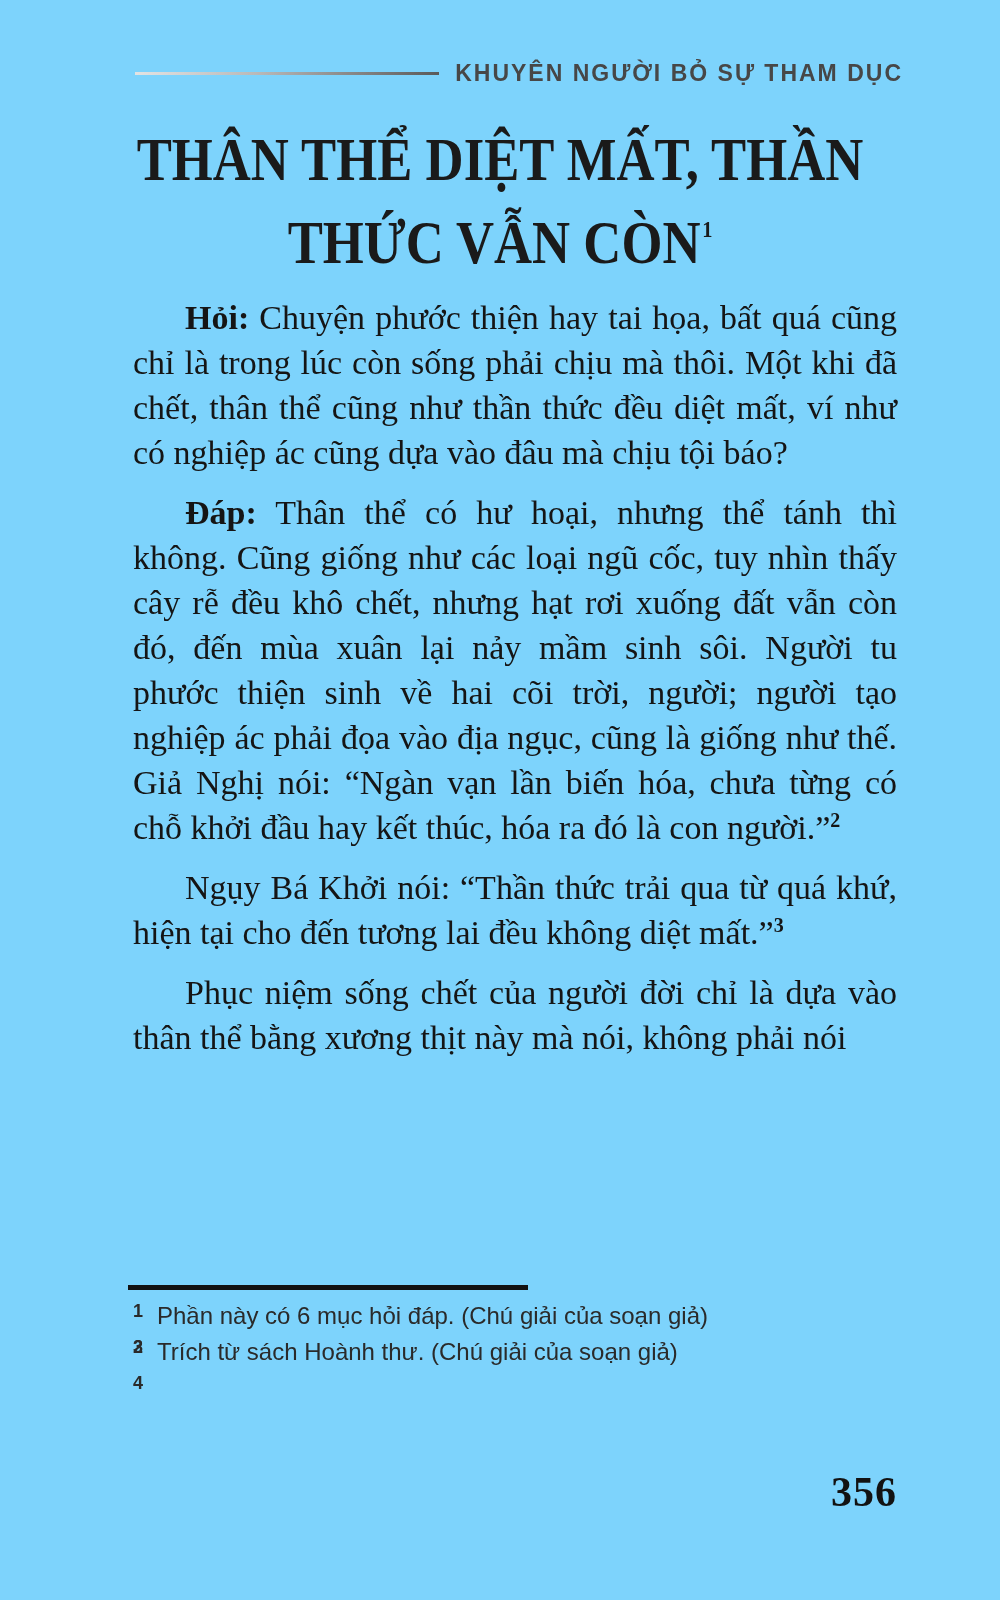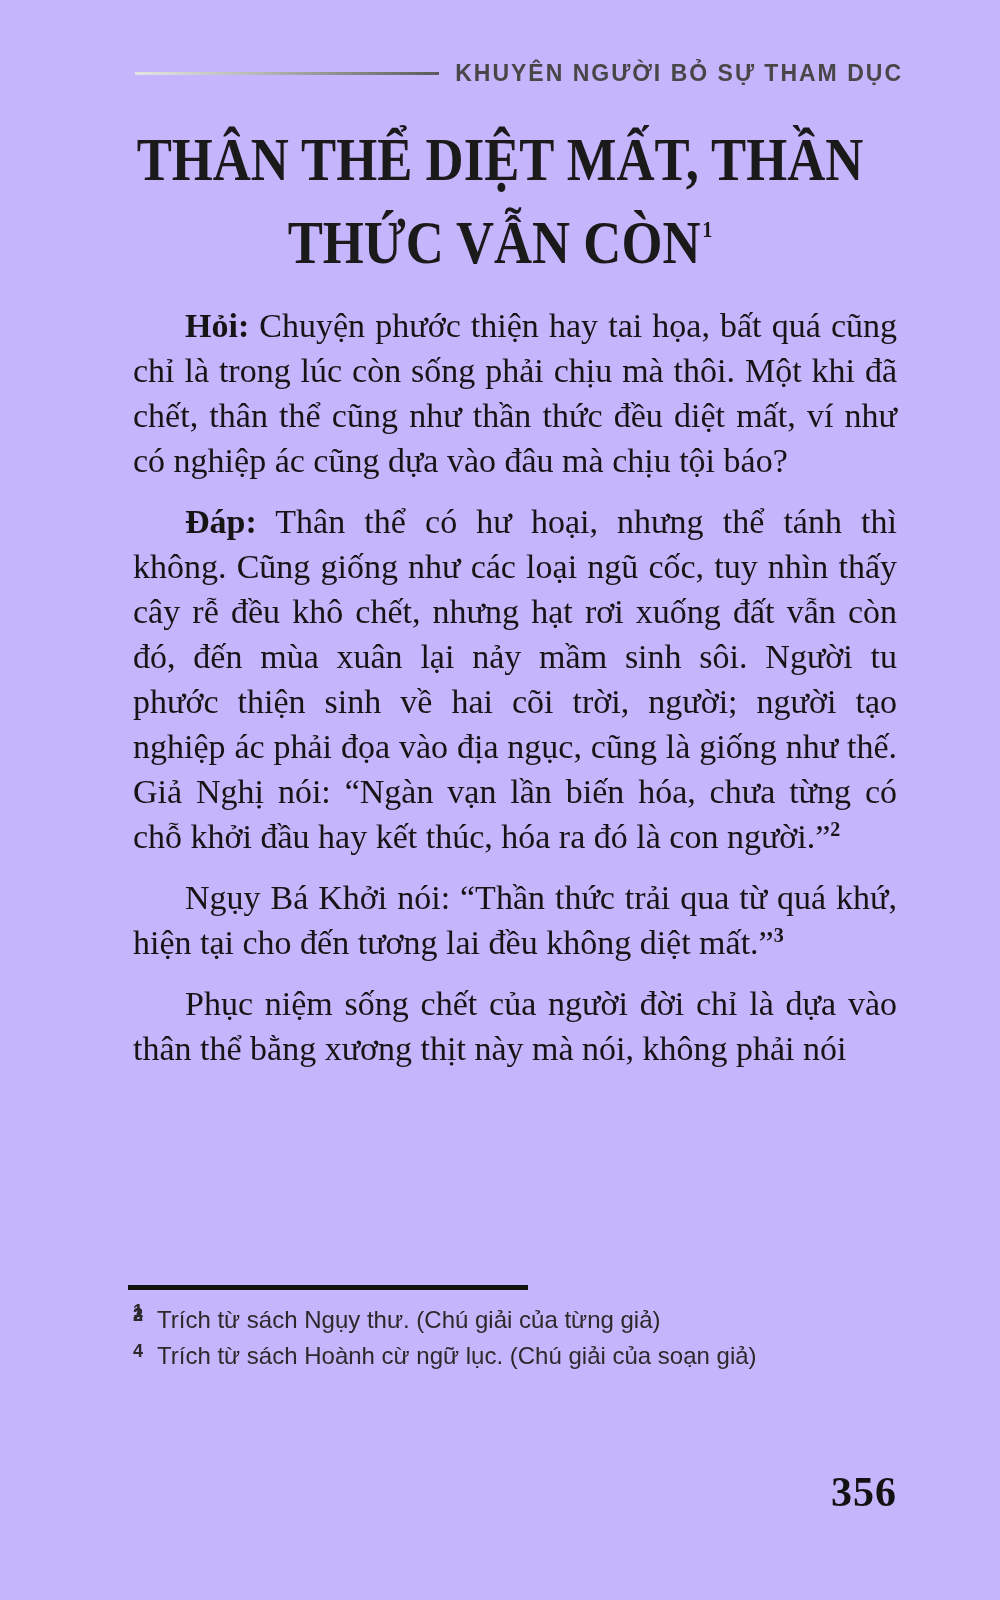--- a/index.html
+++ b/index.html
@@ -3,21 +3,21 @@
 <meta charset="utf-8">
 <style>
   html, body { margin: 0; padding: 0; }
   body {
     width: 1000px; height: 1600px;
     background: #ffffff;
     font-family: "Liberation Serif", "DejaVu Serif", serif;
     color: #151515;
     overflow: hidden;
   }
-  .page { position: relative; width: 1000px; height: 1600px; background: #c4b5fd; }
+  .page { position: relative; width: 1000px; height: 1600px; background: #7dd3fc; }
 
   
   .running-header {
     position: absolute; top: 60px; left: 135px; right: 97px;
     display: flex; align-items: center; gap: 16px;
   }
   .header-rule {
     flex: 1; height: 3px;
     background: linear-gradient(to right, #e3e3e3 0%, #b9b9b9 40%, #5a5a5a 100%);
   }
@@ -36,21 +36,21 @@
     transform: scaleX(0.85); transform-origin: 50% 0;
     letter-spacing: 0px;
   }
   .chapter-title sup { font-size: 24px; font-weight: bold; vertical-align: 26px; margin-left: 2px; }
 
   
   .body-text {
     position: absolute; top: 287px; left: 133px; width: 764px;
     font-size: 34px; line-height: 45px; text-align: justify;
   }
-  .para { margin: 16px 0 15px 0; text-indent: 52px; }
+  .para { margin: 8px 0 15px 0; text-indent: 52px; }
   .para .lead { font-weight: bold; }
   .para sup.ref { font-size: 20px; font-weight: bold; vertical-align: 12px; line-height: 0; }
 
   
   .footnote-rule {
     position: absolute; top: 1285px; left: 128px;
     width: 400px; height: 5px; background: #121212;
   }
   .footnotes {
     position: absolute; top: 1300px; left: 133px; width: 778px;
@@ -97,28 +97,28 @@
     </div>
     <div class="para">
       <span class="lead"></span><span>Phục niệm sống chết của người đời chỉ là dựa vào thân thể bằng xương thịt này mà nói, không phải nói</span><sup class="ref"></sup>
     </div>
   </div>
 
   <div class="footnote-rule"></div>
 
   <div class="footnotes">
     <div class="footnote">
-      <sup class="fn-num">1</sup>
+      <sup class="fn-num">1</sup><span>Phần này có 6 mục hỏi đáp. (Chú giải của soạn giả)</span>
     </div>
     <div class="footnote">
       <sup class="fn-num">2</sup>
     </div>
     <div class="footnote">
-      <sup class="fn-num">3</sup><span>Trích từ sách Ngụy thư. (Chú giải của từng giả)</span>
+      <sup class="fn-num">3</sup><span>Trích từ sách Hoành thư. (Chú giải của soạn giả)</span>
     </div>
     <div class="footnote">
-      <sup class="fn-num">4</sup><span>Trích từ sách Hoành cừ ngữ lục. (Chú giải của soạn giả)</span>
+      <sup class="fn-num">4</sup>
     </div>
   </div>
 
   <div class="page-number">356</div>
 
 </div>
 
 </body></html>

